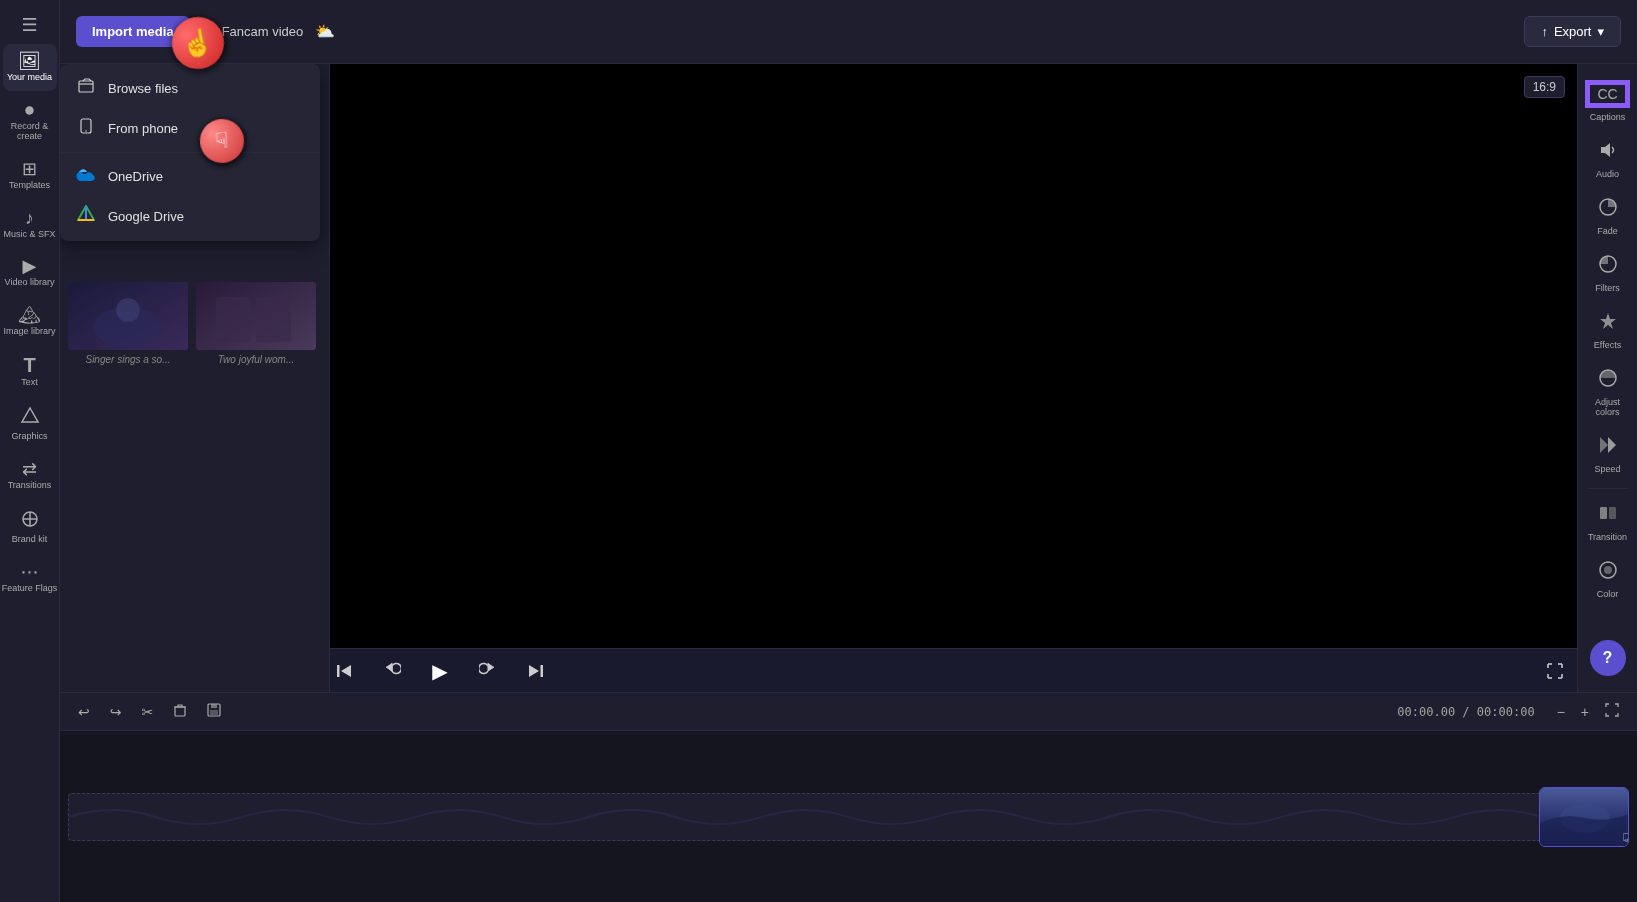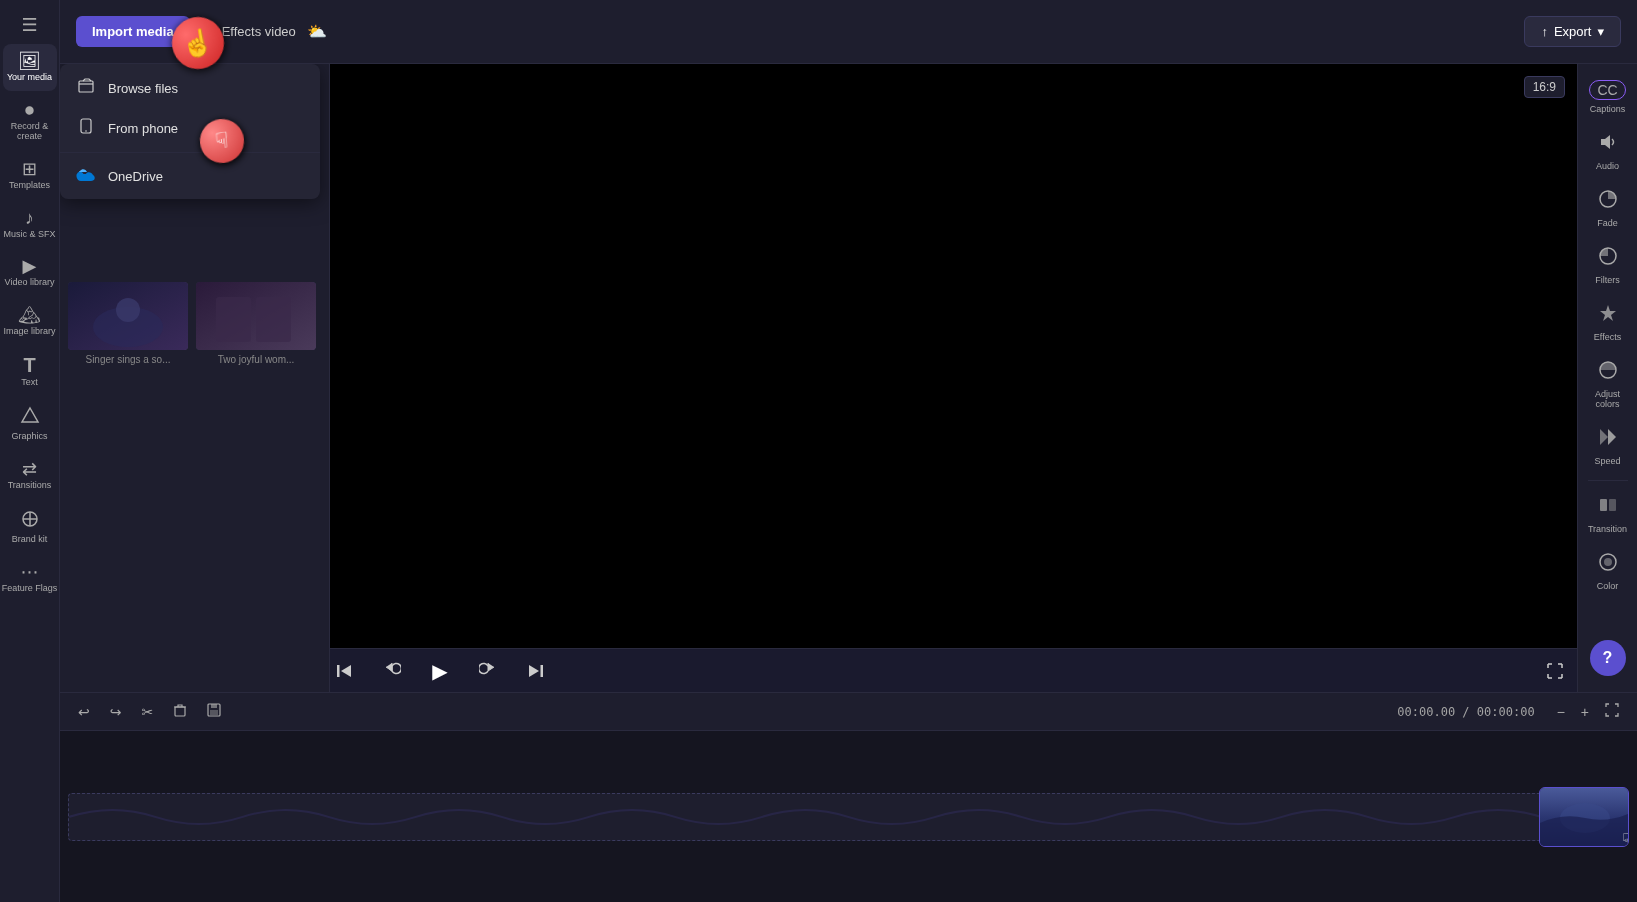--- a/index.html
+++ b/index.html
@@ -150,20 +150,21 @@
     .dropdown-divider {
       height: 1px;
       background: #2a2a3e;
       margin: 4px 0;
     }
 
     
     .media-thumbnails {
       padding: 8px;
       margin-top: 210px;
+      font-style: italic;
     }
     .thumb-label {
       font-size: 10px;
       color: #888;
       text-align: center;
       margin-top: 4px;
       white-space: nowrap;
       overflow: hidden;
       text-overflow: ellipsis;
     }
@@ -462,21 +463,21 @@
     <button class="import-btn">Import media</button>
 
     <div style="position:relative; width:0; height:0; overflow:visible;">
       <div style="position:absolute; left:-30px; top:-15px; font-size:48px; pointer-events:none; z-index:200; transform:rotate(-10deg); filter:drop-shadow(1px 1px 3px rgba(0,0,0,0.6));">
         <div style="background: radial-gradient(circle at 30% 30%, #ff6b6b, #cc2222); width:52px; height:52px; border-radius:50%; display:flex; align-items:center; justify-content:center; box-shadow: 0 2px 8px rgba(0,0,0,0.4);">
           <span style="font-size:26px; color:white;">☝</span>
         </div>
       </div>
     </div>
 
-    <span class="project-title">Effects video</span>
+    <span class="project-title">Fancam video</span>
     <span class="cloud-icon">⛅</span>
     <button class="export-btn">
       <span>↑</span>
       <span>Export</span>
       <span>▾</span>
     </button>
   </div>
 
   <div class="middle-section">
 
@@ -506,20 +507,30 @@
         <div class="dropdown-divider"></div>
 
         <div class="dropdown-item">
           <span class="item-icon">
             <svg width="20" height="14" viewBox="0 0 20 14">
                 <path d="M7.5 7 C6 4 2 4 1 7 C0 7 0 14 5 14 L15 14 C19 14 20 10 17 8 C16 5 11 4 10 7 Z" fill="#0078d4"></path>
                 <path d="M11 5 C10 2 6 1 4 4 C3 4 3 5 3 5" fill="#50b3ff"></path>
               </svg>
           </span>
           <span>OneDrive</span>
+        </div>
+        <div class="dropdown-item">
+          <span class="item-icon">
+            <svg width="18" height="18" viewBox="0 0 18 18">
+              <polygon points="9,1 17,15 1,15" fill="none" stroke="#34a853" stroke-width="2"></polygon>
+              <line x1="9" y1="1" x2="9" y2="15" stroke="#4285f4" stroke-width="2"></line>
+              <line x1="1" y1="15" x2="17" y2="15" stroke="#fbbc04" stroke-width="2"></line>
+            </svg>
+          </span>
+          <span>Google Drive</span>
         </div>
       </div>
 
       <div style="position:absolute; top:55px; left:140px; pointer-events:none; z-index:300;">
         <div style="font-size:40px; transform:rotate(-5deg); filter:drop-shadow(1px 1px 3px rgba(0,0,0,0.7));">
           <div style="background: radial-gradient(circle at 30% 30%, #ff8888, #cc3333); width:44px; height:44px; border-radius:50%; display:flex; align-items:center; justify-content:center; box-shadow: 0 2px 6px rgba(0,0,0,0.5);">
             <span style="font-size:22px; color:white;">☟</span>
           </div>
         </div>
       </div>
@@ -601,21 +612,21 @@
         <button class="ctrl-btn fullscreen-btn" style="margin-left:auto; margin-right:8px;">
           <svg width="16" height="16" viewBox="0 0 16 16">
               <path d="M1 1 L5 1 M1 1 L1 5 M15 1 L11 1 M15 1 L15 5 M1 15 L5 15 M1 15 L1 11 M15 15 L11 15 M15 15 L15 11" stroke="currentColor" stroke-width="1.5" fill="none"></path>
             </svg>
         </button>
       </div>
     </div>
 
     <div class="right-panel">
       <div class="right-item">
-        <span class="r-icon" style="font-size:14px; border:1px solid #8b5cf6; padding:1px 7px; border-radius:10px;">CC</span>
+        <span class="r-icon" style="font-size:14px; border:5px solid #8b5cf6; padding:1px 7px; border-radius:0;">CC</span>
         <span>Captions</span>
       </div>
       <div class="right-item">
         <span class="r-icon">
           <svg width="20" height="20" viewBox="0 0 20 20">
               <path d="M3 7 L3 13 L7 13 L12 17 L12 3 L7 7 Z" fill="currentColor"></path>
               <path d="M14 7 Q17 10 14 13" fill="none" stroke="currentColor" stroke-width="1.5"></path>
             </svg>
         </span>
         <span>Audio</span>

